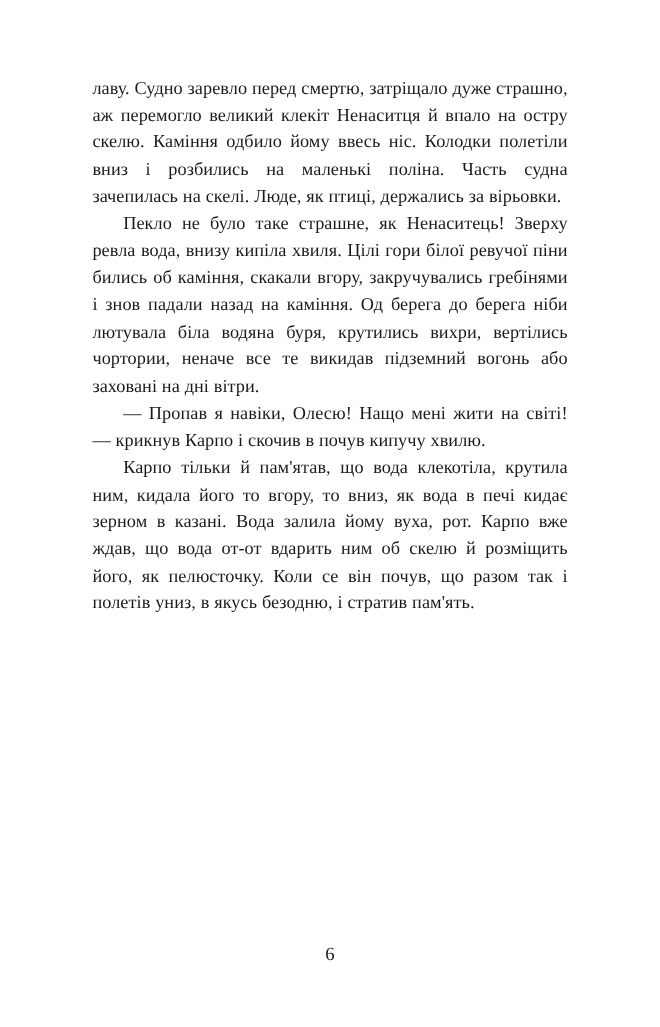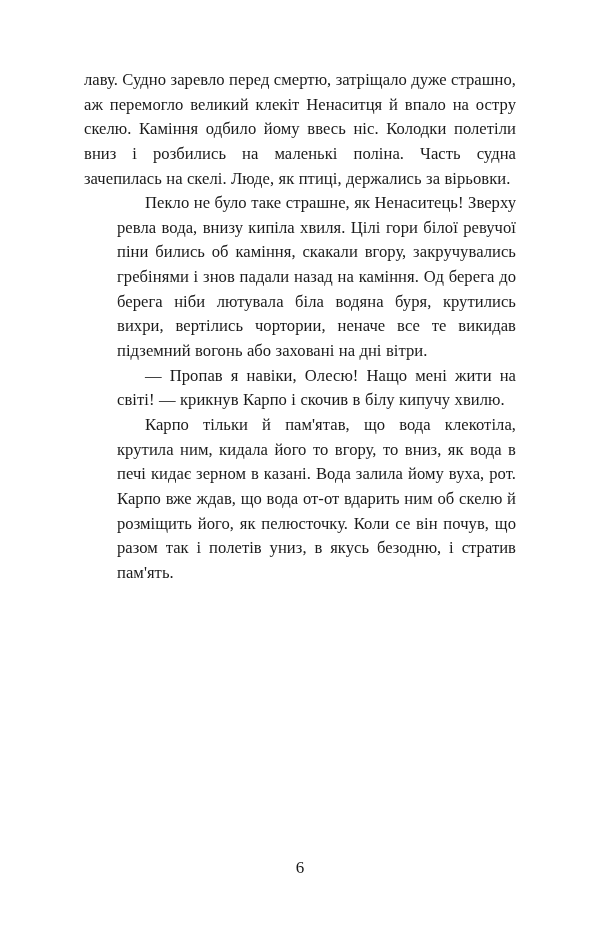--- a/index.html
+++ b/index.html
@@ -32,37 +32,36 @@
     hyphens: manual;
     letter-spacing: 0.05px;
     word-spacing: 0.2px;
   }
   .body-text p {
     margin: 0;
     text-indent: 0;
   }
   .body-text p.indent {
     text-indent: 28px;
-    margin-left: 33px;
   }
   .page-number {
     position: absolute;
     left: 0;
     right: 0;
     top: 858px;
     text-align: center;
     font-size: 17px;
     font-family: "Liberation Serif", "DejaVu Serif", serif;
     color: #1a1a1a;
   }
 </style>
 </head>
 <body>
 
 <div class="page">
   <div class="body-text">
     <p>лаву. Судно заревло перед смертю, затріщало дуже страшно, аж перемогло великий клекіт Ненаситця й впало на остру скелю. Каміння одбило йому ввесь ніс. Колодки полетіли вниз і розбились на маленькі поліна. Часть судна зачепилась на скелі. Люде, як птиці, держались за вірьовки.</p>
     <p class="indent">Пекло не було таке страшне, як Ненаситець! Зверху ревла вода, внизу кипіла хвиля. Цілі гори білої ревучої піни бились об каміння, скакали вгору, закручувались гребінями і знов падали назад на каміння. Од берега до берега ніби лютувала біла водяна буря, крутились вихри, вертілись чортории, неначе все те викидав підземний вогонь або заховані на дні вітри.</p>
-    <p class="indent">— Пропав я навіки, Олесю! Нащо мені жити на світі! — крикнув Карпо і скочив в білу кипучу хвилю.</p>
+    <p class="indent">— Пропав я навіки, Олесю! Нащо мені жити на світі! — крикнув Карпо і скочив в почув кипучу хвилю.</p>
     <p class="indent">Карпо тільки й пам'ятав, що вода клекотіла, крутила ним, кидала його то вгору, то вниз, як вода в печі кидає зерном в казані. Вода залила йому вуха, рот. Карпо вже ждав, що вода от-от вдарить ним об скелю й розміщить його, як пелюсточку. Коли се він почув, що разом так і полетів униз, в якусь безодню, і стратив пам'ять.</p>
   </div>
   <div class="page-number">6</div>
 </div>
 
 </body></html>

